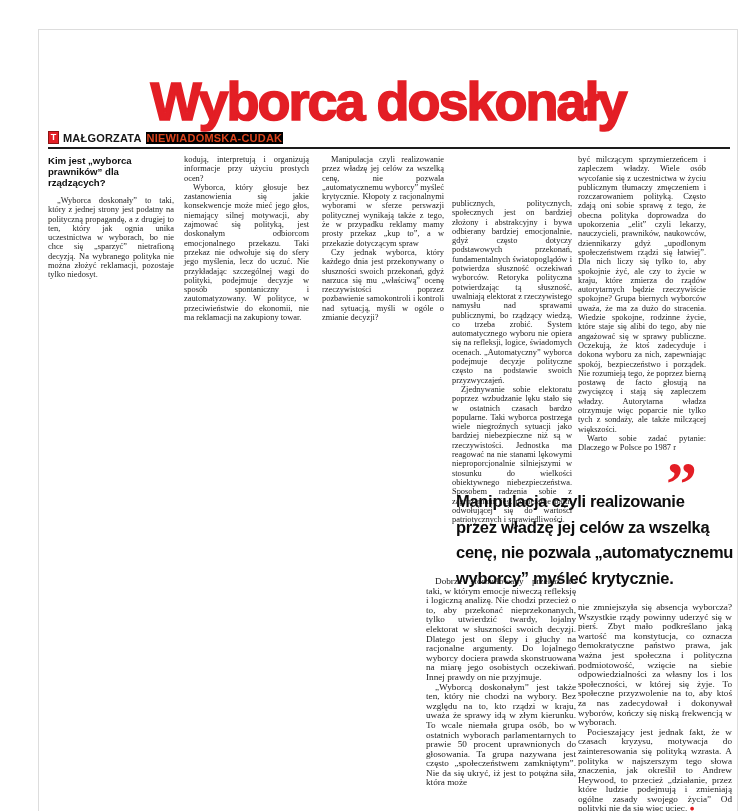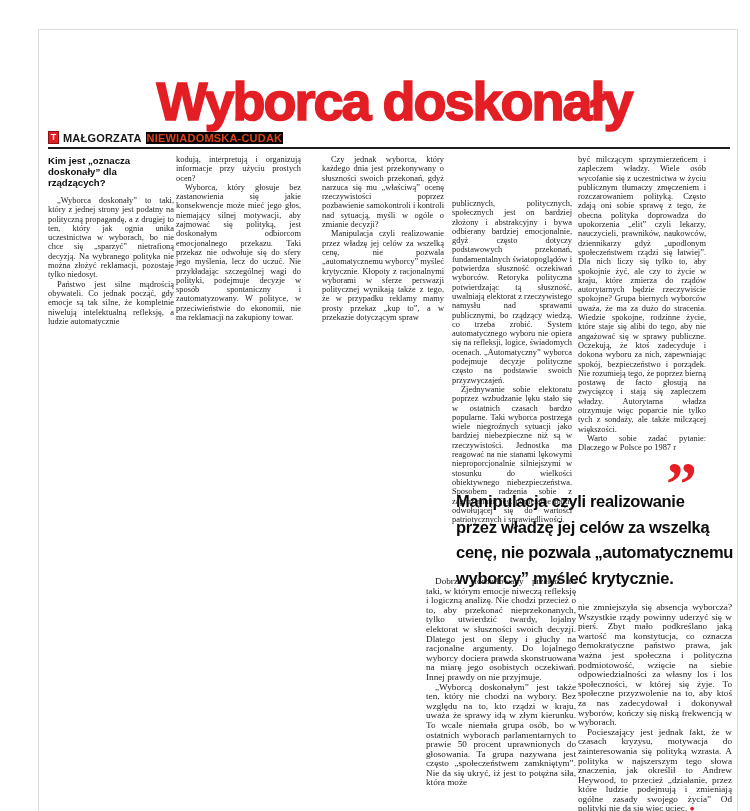--- a/index.html
+++ b/index.html
@@ -5,21 +5,21 @@
   html,body { margin:0; padding:0; background:#ffffff; }
   .page {
     position:relative; width:750px; height:811px; background:#fff;
     overflow:hidden; font-family:"Liberation Serif", serif; color:#1b1b1b;
   }
   .frame {
     position:absolute; left:38px; top:29px; width:698px; height:820px;
     border:1px solid #dddddd;
   }
   .title {
-    position:absolute; left:64px; top:34px; width:660px; text-align:center;
+    position:absolute; left:58px; top:34px; width:660px; text-align:center;
     font-family:"Liberation Sans", sans-serif; font-weight:bold;
     font-size:54px; line-height:62px; letter-spacing:-2px; color:#e31e25;
     -webkit-text-stroke:1.6px #e31e25;
   }
   .subtitle {
     position:absolute; left:48px; top:112px; width:660px; text-align:center;
     font-family:"Liberation Sans", sans-serif; font-weight:bold;
     font-size:12.5px; line-height:14px; color:#0f0f0f;
   }
   .byline {
@@ -31,21 +31,21 @@
     width:11px; height:13px; background:#e31e25; color:#ffffff;
     font-size:9px; line-height:11px; text-align:center;
     border:1px solid #8d1414; box-sizing:border-box;
   }
   .byline-first { color:#161616; letter-spacing:0.2px; }
   .byline-last  { color:#d8431c; background:#000000; padding:0 1px; letter-spacing:0.2px; }
   .rule { position:absolute; left:48px; top:147px; width:682px; height:2.4px; background:#1d1d1d; }
 
   .col { position:absolute; top:155px; font-size:8.4px; line-height:9.3px; }
   #col1 { left:48px;  width:126px; }
-  #col2 { left:176px; width:125px;font-family:Liberation Serif, serif; }
+  #col2 { left:184px; width:125px;font-family:Liberation Serif, serif; }
   #col3 { left:322px; width:122px; }
   #col4 { left:452px; width:120px;margin-top:44px; }
   #col5 { left:578px; width:128px; }
   .col-heading {
     font-family:"Liberation Sans", sans-serif; font-weight:bold;
     font-size:9.6px; line-height:11px; margin:0 0 8px 0; color:#0e0e0e;
   }
   p { margin:0; text-align:justify; hyphens:auto; -webkit-hyphens:auto; }
   p.ind { text-indent:9px; }
 
@@ -77,33 +77,32 @@
 
   <div class="byline">
     <span class="byline-icon">T</span>
     <span class="byline-first">MAŁGORZATA</span>
     <span class="byline-last">NIEWIADOMSKA-CUDAK</span>
   </div>
 
   <div class="rule"></div>
 
   <div class="col" id="col1">
-    <h2 class="col-heading">Kim jest „oznacza doskonały” dla rządzących?</h2>
+    <h2 class="col-heading">Kim jest „wyborca prawników” dla rządzących?</h2>
     <p class="ind">„Wyborca doskonały” to taki, który z jednej strony jest podatny na polityczną propagandę, a z drugiej to ten, który jak ognia unika uczestnictwa w wyborach, bo nie chce się „sparzyć” nietrafioną decyzją. Na wybranego polityka nie można złożyć reklamacji, pozostaje tylko niedosyt.</p>
-    <p class="ind">Państwo jest silne mądrością obywateli. Co jednak począć, gdy emocje są tak silne, że kompletnie niwelują intelektualną refleksję, a ludzie automatycznie</p>
   </div>
 
   <div class="col" id="col2">
     <p>kodują, interpretują i organizują informacje przy użyciu prostych ocen?</p>
     <p class="ind">Wyborca, który głosuje bez zastanowienia się jakie konsekwencje może mieć jego głos, niemający silnej motywacji, aby zajmować się polityką, jest doskonałym odbiorcom emocjonalnego przekazu. Taki przekaz nie odwołuje się do sfery jego myślenia, lecz do uczuć. Nie przykładając szczególnej wagi do polityki, podejmuje decyzje w sposób spontaniczny i zautomatyzowany. W polityce, w przeciwieństwie do ekonomii, nie ma reklamacji na zakupiony towar.</p>
   </div>
 
   <div class="col" id="col3">
+    <p class="ind">Manipulacja czyli realizowanie przez władzę jej celów za wszelką cenę, nie pozwala „automatycznemu wyborcy” myśleć krytycznie. Kłopoty z racjonalnymi wyborami w sferze perswazji politycznej wynikają także z tego, że w przypadku reklamy mamy prosty przekaz „kup to”, a w przekazie dotyczącym spraw</p>
     <p class="ind">Czy jednak wyborca, który każdego dnia jest przekonywany o słuszności swoich przekonań, gdyż narzuca się mu „właściwą” ocenę rzeczywistości poprzez pozbawienie samokontroli i kontroli nad sytuacją, myśli w ogóle o zmianie decyzji?</p>
-    <p class="ind">Manipulacja czyli realizowanie przez władzę jej celów za wszelką cenę, nie pozwala „automatycznemu wyborcy” myśleć krytycznie. Kłopoty z racjonalnymi wyborami w sferze perswazji politycznej wynikają także z tego, że w przypadku reklamy mamy prosty przekaz „kup to”, a w przekazie dotyczącym spraw</p>
   </div>
 
   <div class="col" id="col4">
     <p>publicznych, politycznych, społecznych jest on bardziej złożony i abstrakcyjny i bywa odbierany bardziej emocjonalnie, gdyż często dotyczy podstawowych przekonań, fundamentalnych światopoglądów i potwierdza słuszność oczekiwań wyborców. Retoryka polityczna potwierdzając tą słuszność, uwalniają elektorat z rzeczywistego namysłu nad sprawami publicznymi, bo rządzący wiedzą, co trzeba zrobić. System automatycznego wyboru nie opiera się na refleksji, logice, świadomych ocenach. „Automatyczny” wyborca podejmuje decyzje polityczne często na podstawie swoich przyzwyczajeń.</p>
     <p class="ind">Zjednywanie sobie elektoratu poprzez wzbudzanie lęku stało się w ostatnich czasach bardzo popularne. Taki wyborca postrzega wiele niegroźnych sytuacji jako bardziej niebezpieczne niż są w rzeczywistości. Jednostka ma reagować na nie stanami lękowymi nieproporcjonalnie silniejszymi w stosunku do wielkości obiektywnego niebezpieczeństwa. Sposobem radzenia sobie z zagrożeniami jest popieranie partii odwołującej się do wartości patriotycznych i sprawiedliwości.</p>
   </div>
 
   <div class="col" id="col5">
     <p>być milczącym sprzymierzeńcem i zapleczem władzy. Wiele osób wycofanie się z uczestnictwa w życiu publicznym tłumaczy zmęczeniem i rozczarowaniem polityką. Często zdają oni sobie sprawę z tego, że obecna polityka doprowadza do upokorzenia „elit” czyli lekarzy, nauczycieli, prawników, naukowców, dziennikarzy gdyż „upodlonym społeczeństwem rządzi się łatwiej”. Dla nich liczy się tylko to, aby spokojnie żyć, ale czy to życie w kraju, które zmierza do rządów autorytarnych będzie rzeczywiście spokojne? Grupa biernych wyborców uważa, że ma za dużo do stracenia. Wiedzie spokojne, rodzinne życie, które staje się alibi do tego, aby nie angażować się w sprawy publiczne. Oczekują, że ktoś zadecyduje i dokona wyboru za nich, zapewniając spokój, bezpieczeństwo i porządek. Nie rozumieją tego, że poprzez bierną postawę de facto głosują na zwycięzcę i stają się zapleczem władzy. Autorytarna władza otrzymuje więc poparcie nie tylko tych z sondaży, ale także milczącej większości.</p>
     <p class="ind">Warto sobie zadać pytanie: Dlaczego w Polsce po 1987 r</p>

